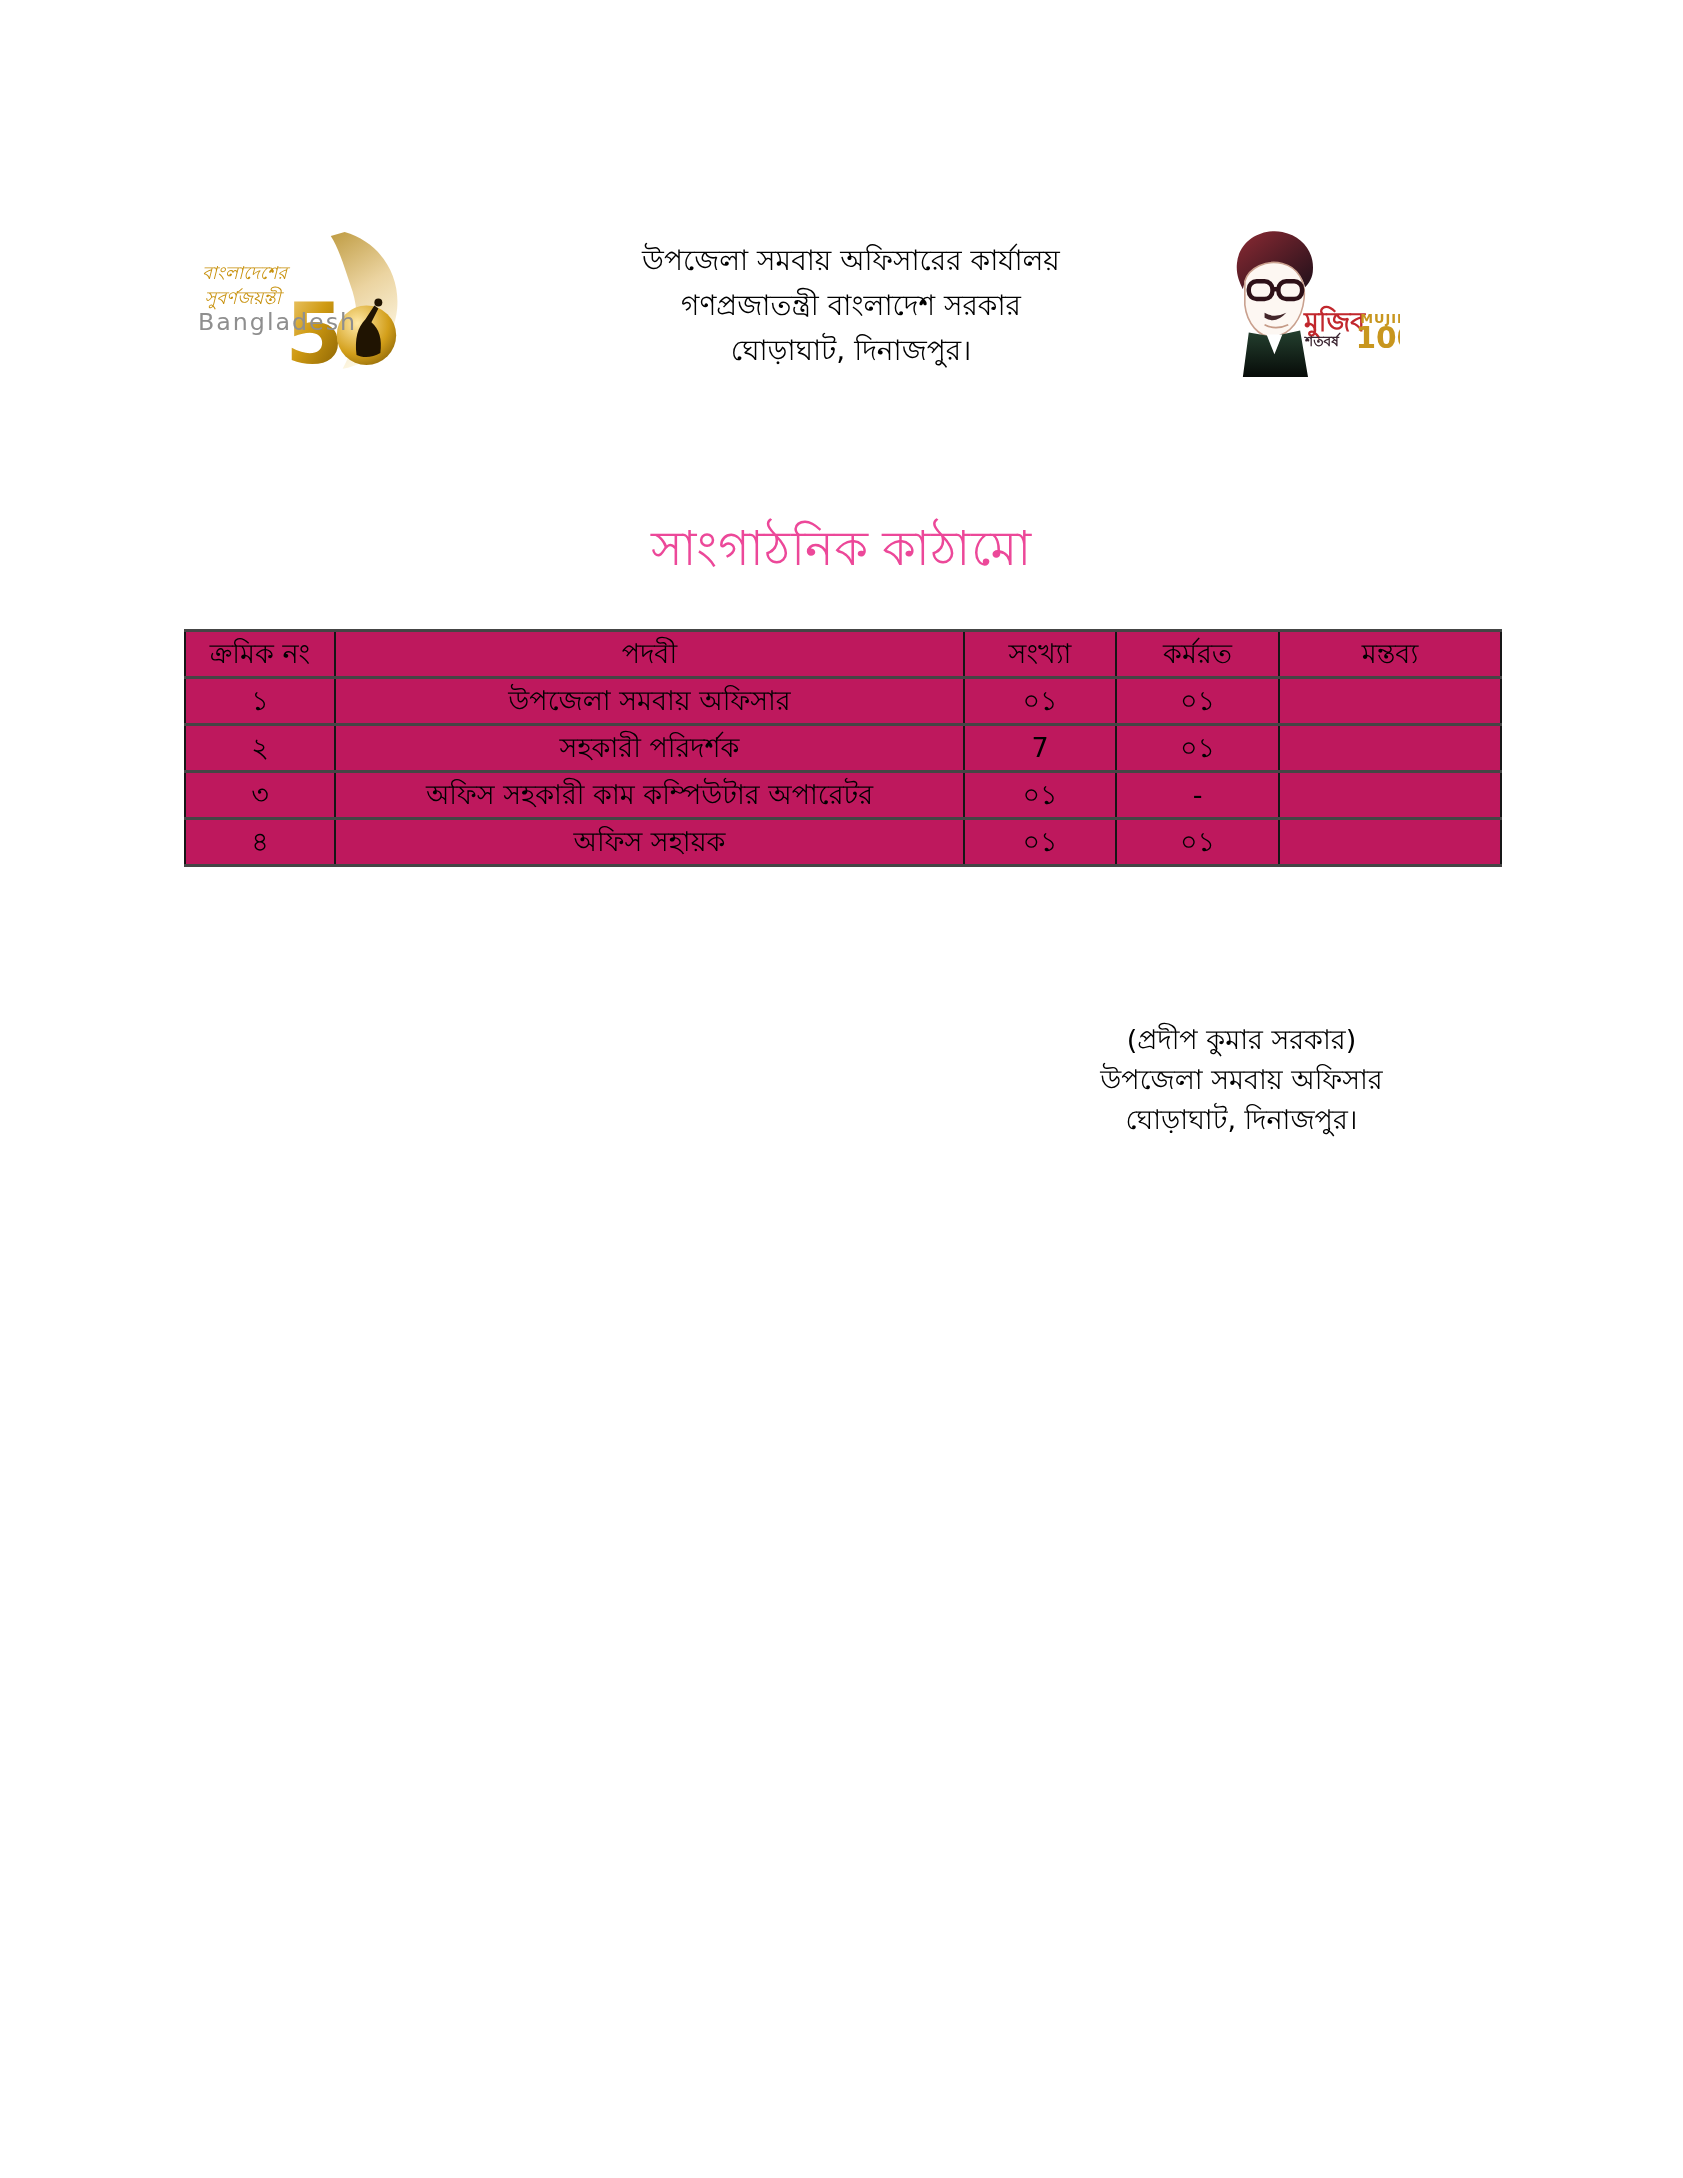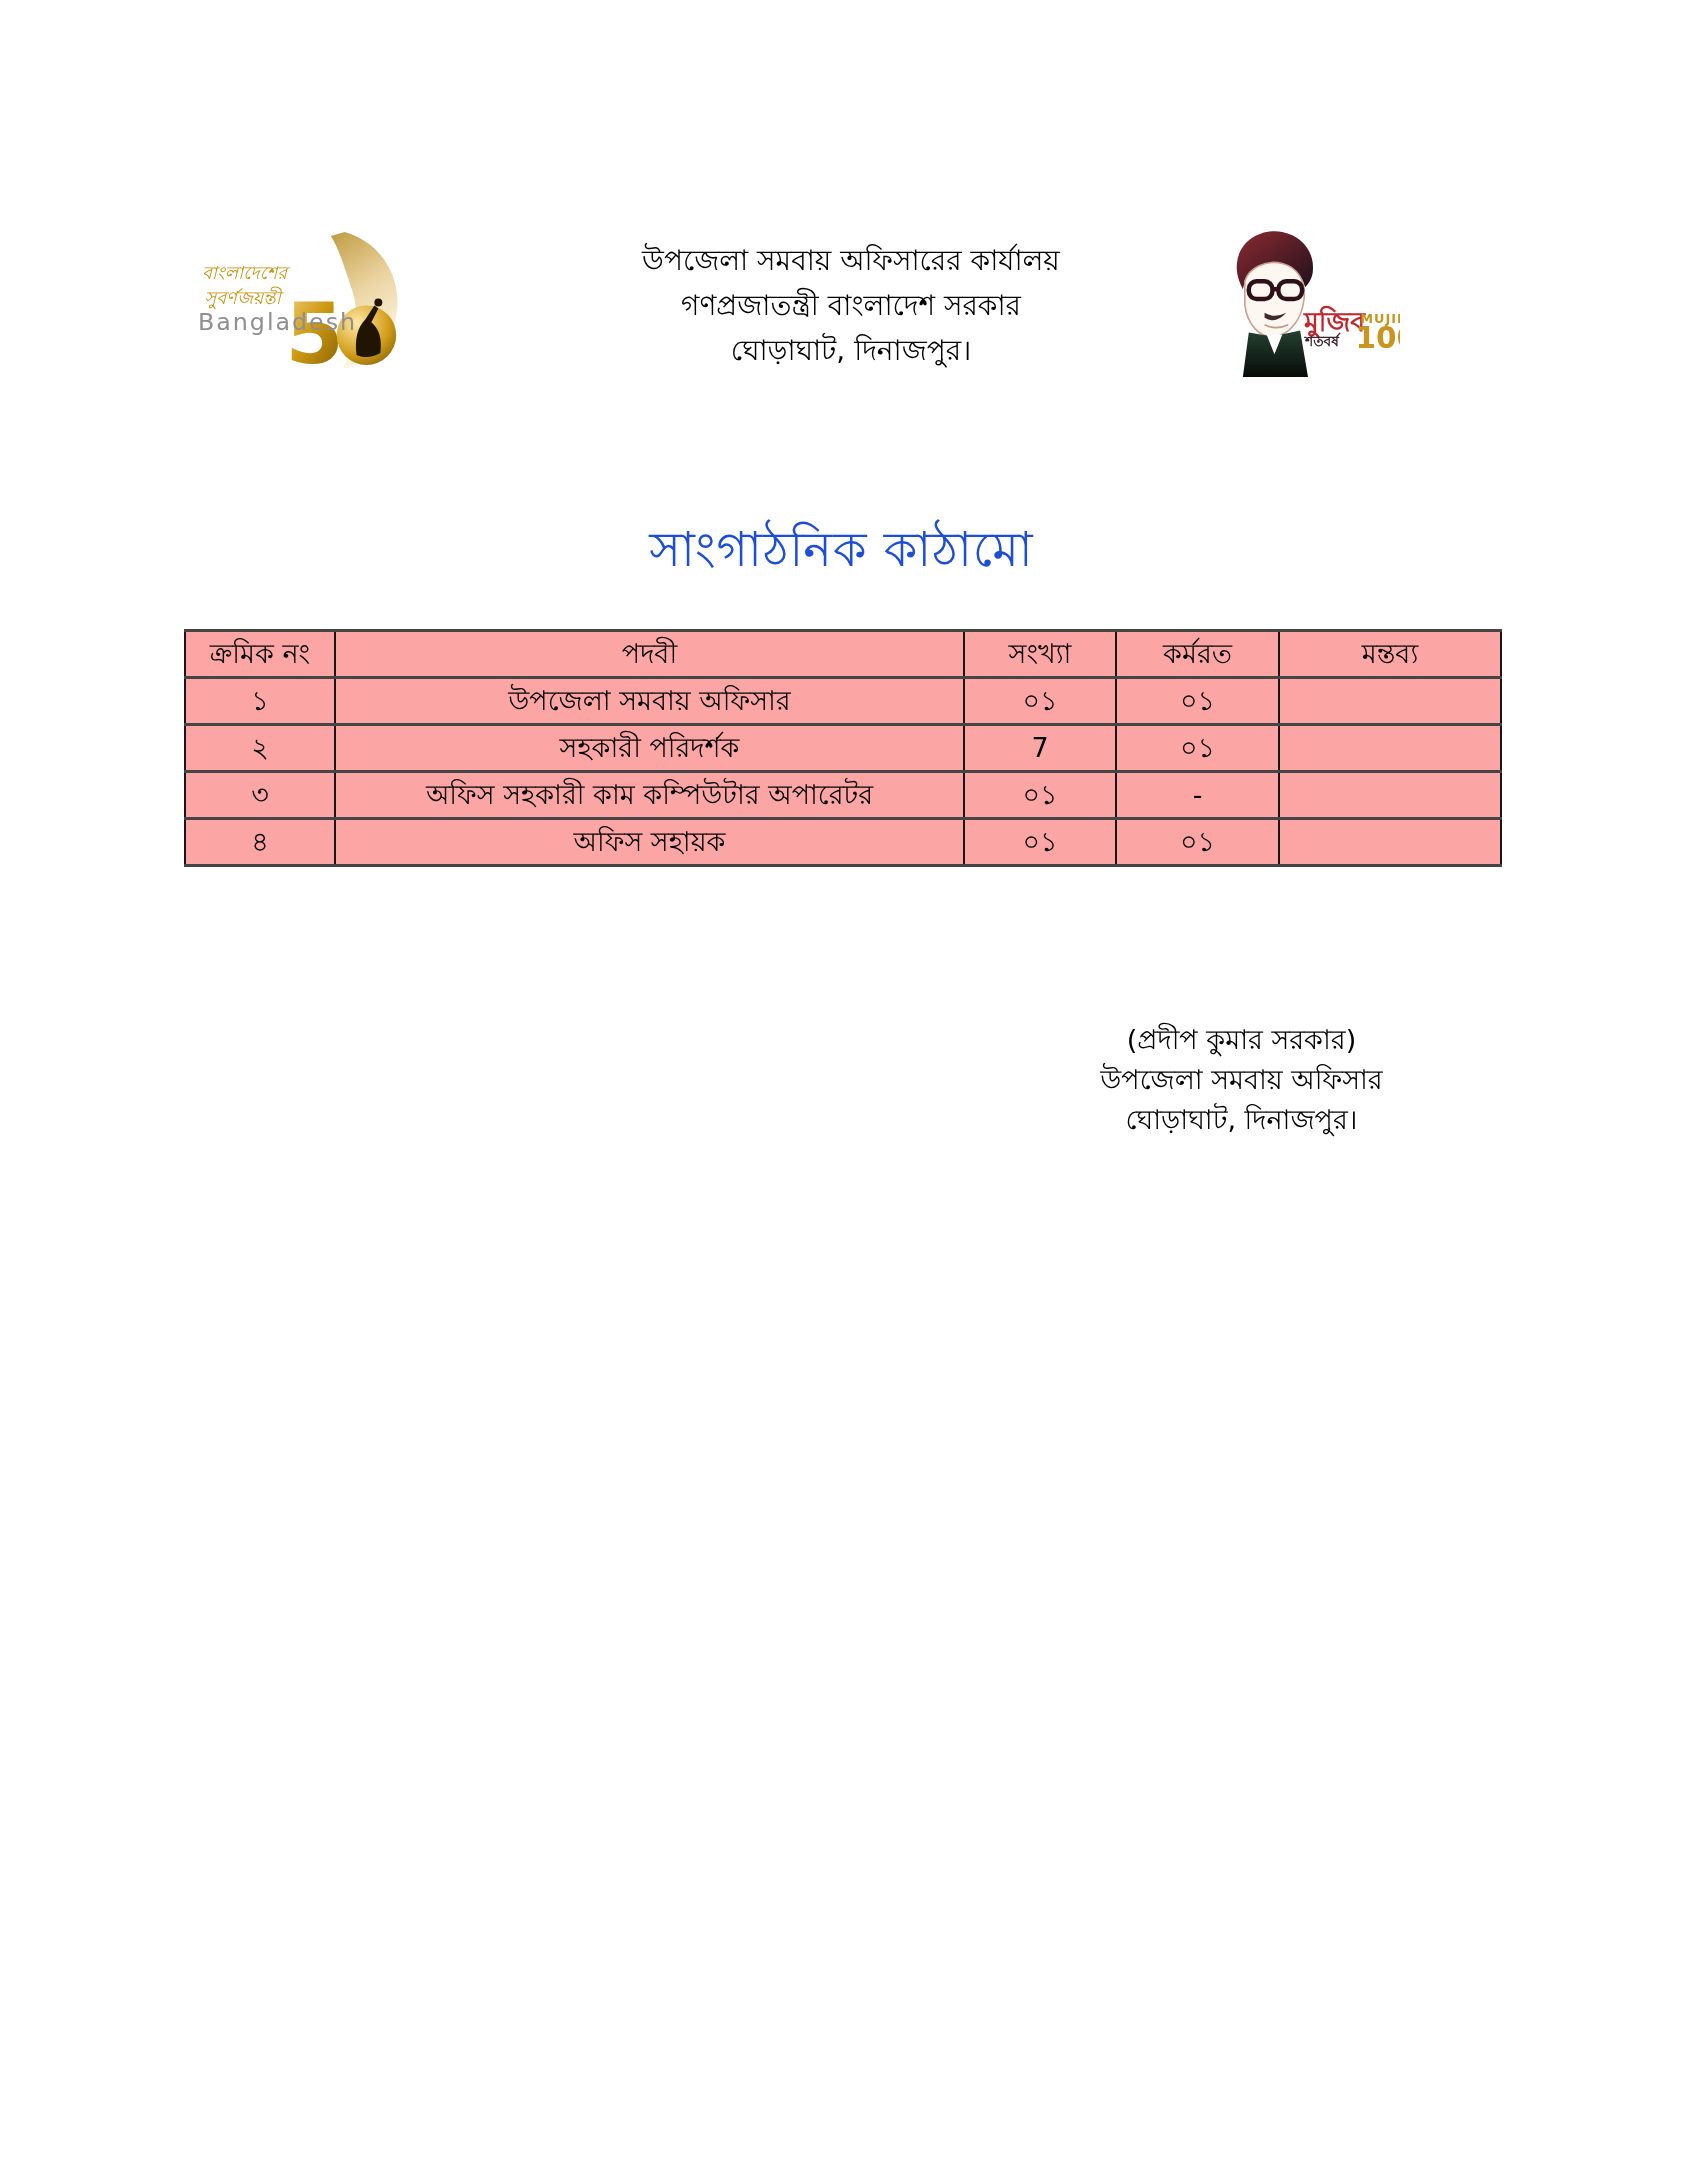--- a/index.html
+++ b/index.html
@@ -27,29 +27,30 @@
   }
 
   .logo-bd50 { position:absolute; left:196px; top:224px; width:220px; height:149px; }
   .logo-mujib { position:absolute; left:1217px; top:224px; width:183px; height:153px; }
   .logo-bd50 svg, .logo-mujib svg { width:100%; height:100%; display:block; }
 
   
   .main-title {
     position:absolute; left:0; top:500px; width:1683px; height:99px;
     display:flex; align-items:center; justify-content:center;
-    font-size:48px; line-height:1.1; color:#1d4ed8;
+    font-size:48px; line-height:1.1; color:#ec4899;
     letter-spacing:1px;
+    font-family:Liberation Serif, serif;
   }
 
   
   .table-wrap { position:absolute; left:184px; top:629px; width:1317px; }
   table.org-table {
     border-collapse:collapse; table-layout:fixed; width:1317px;
-    background:#fca5a5;
+    background:#be185d;
   }
   .org-table th, .org-table td {
     border-left:2px solid #161616;
     border-right:2px solid #161616;
     border-top:3px solid #454545;
     border-bottom:3px solid #454545;
     text-align:center; vertical-align:middle;
     font-size:27px; font-weight:normal; line-height:1.25;
     padding:2px 6px;
     overflow:hidden; white-space:nowrap;

